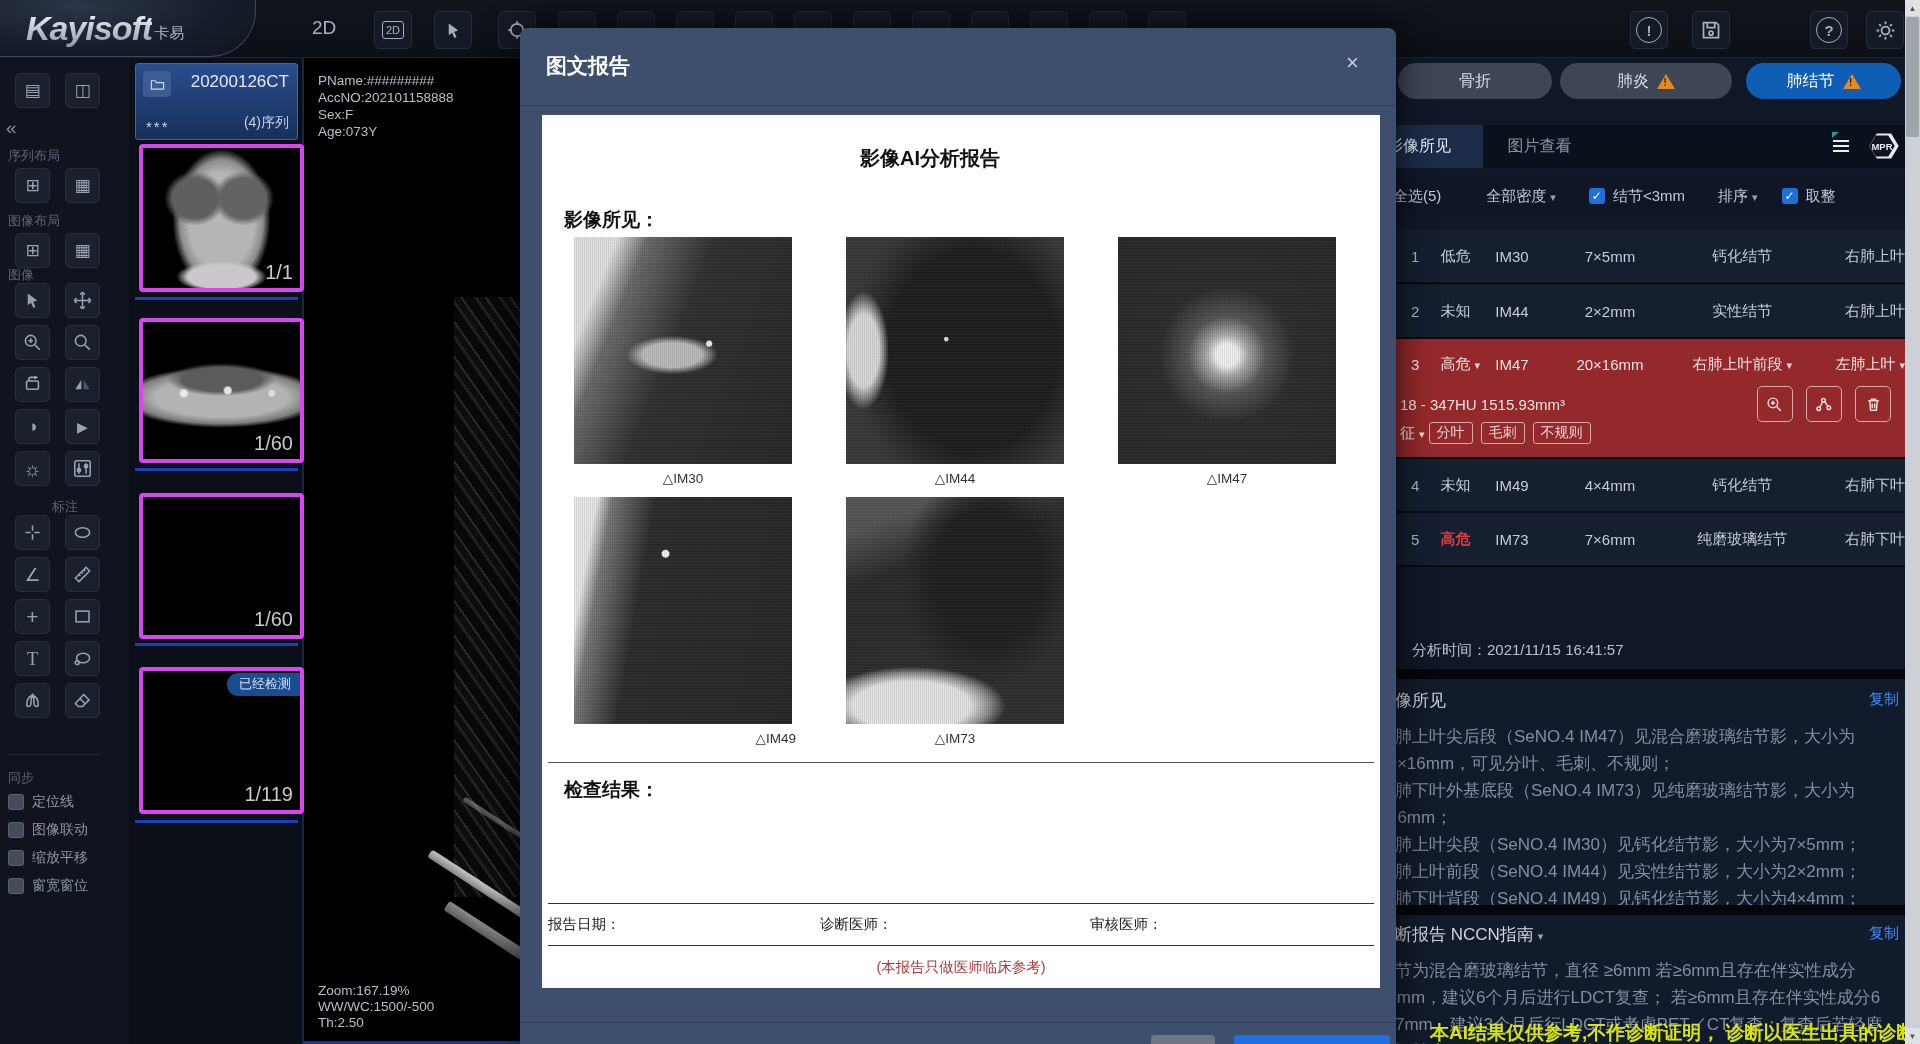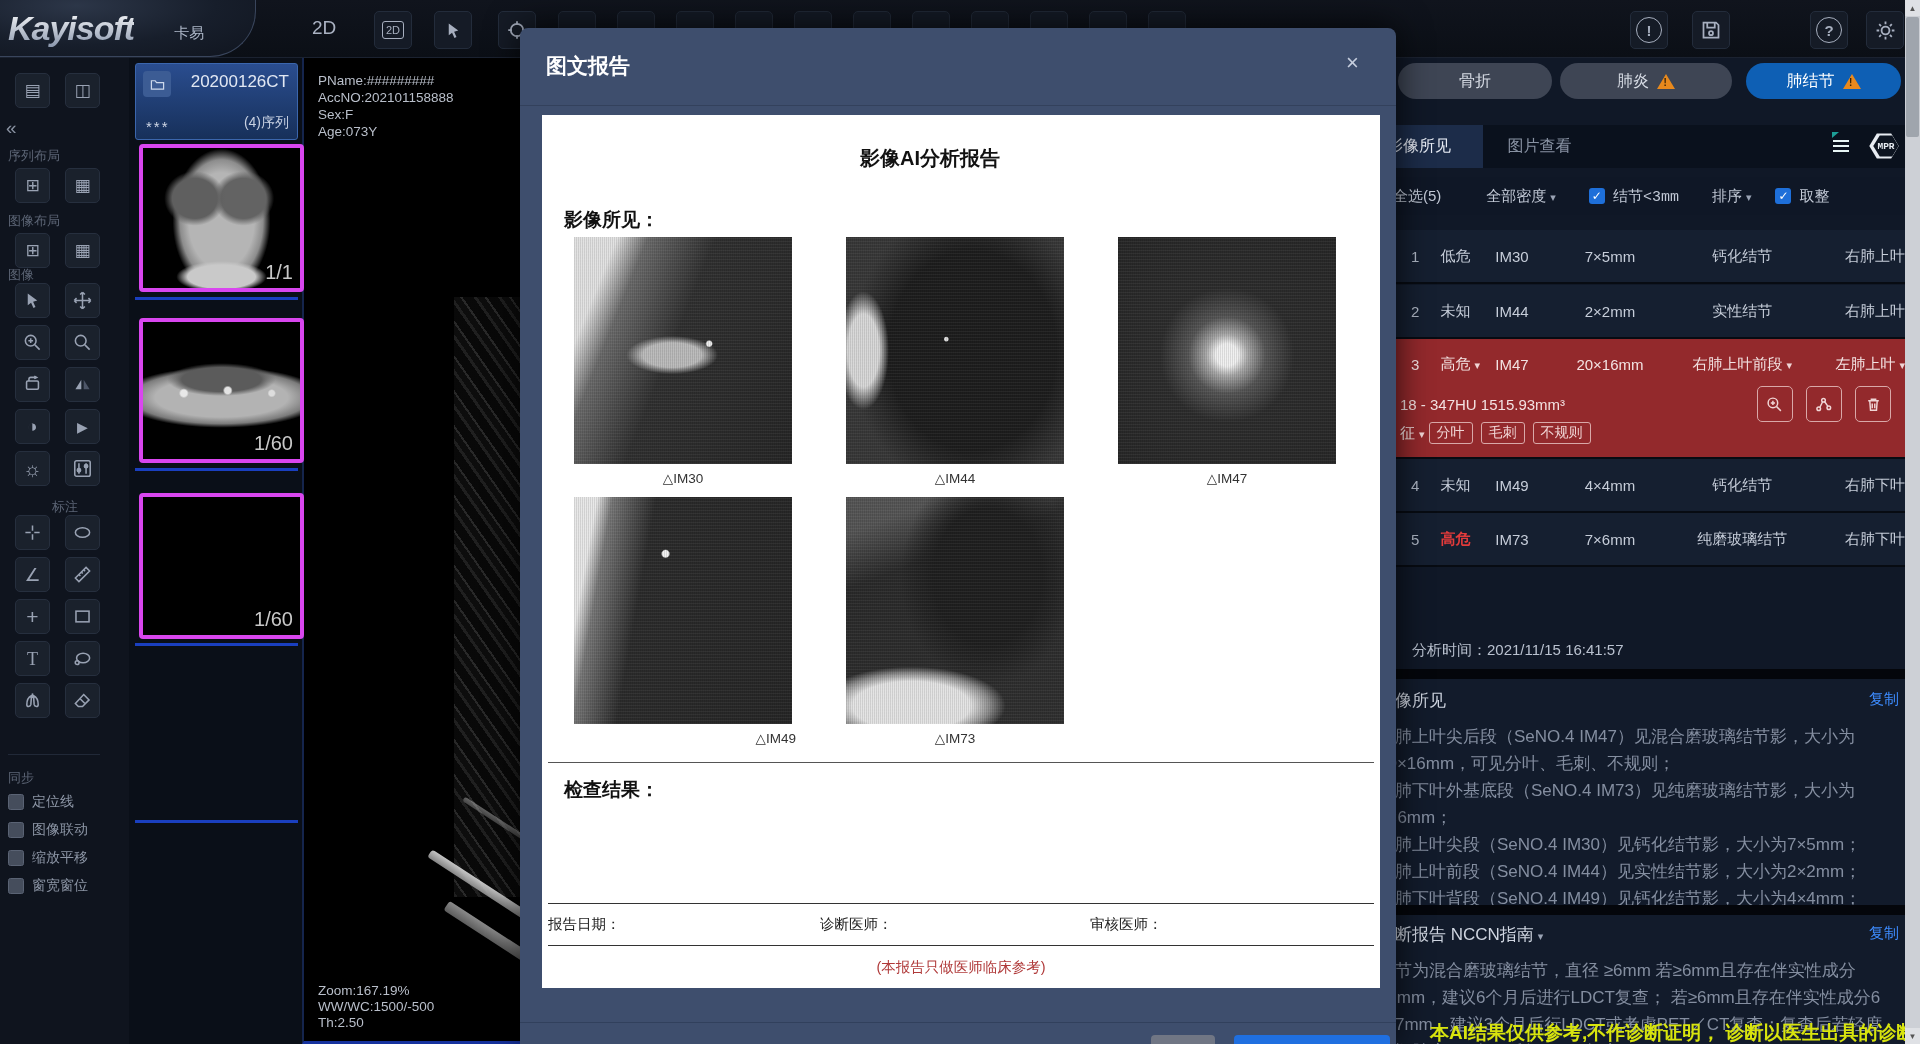--- a/index.html
+++ b/index.html
@@ -3,21 +3,21 @@
 <meta charset="utf-8">
 <style>
   html,body{margin:0;padding:0;background:#05070c;}
   #app{position:relative;width:1920px;height:1044px;overflow:hidden;background:#05070c;
        font-family:"Liberation Sans","DejaVu Sans",sans-serif;color:#c5ccd8;}
   .abs{position:absolute;}
   
   #topbar{left:0;top:0;width:1920px;height:57px;background:linear-gradient(#10141d,#0b0f16);border-bottom:1px solid #1b2230;z-index:3;}
   #logo{left:0;top:0;width:256px;height:57px;background:radial-gradient(ellipse at 30% 10%,#2c3648 0%,#171e2b 55%,#10151f 100%);
         border-bottom-right-radius:46px;border-right:1px solid #39455c;border-bottom:1px solid #39455c;
-        display:flex;align-items:center;padding-left:8px;box-sizing:border-box;gap:38px;}
+        display:flex;align-items:center;padding-left:26px;box-sizing:border-box;}
   #logo .main{font-size:34px;font-weight:bold;font-style:italic;letter-spacing:-1px;
         background:linear-gradient(#ffffff,#8794ab);-webkit-background-clip:text;background-clip:text;color:transparent;}
   #logo .sub{font-size:15px;color:#aeb8c9;margin-left:2px;margin-top:10px;}
   .tbtn{width:36px;height:36px;top:11px;background:#151b26;border:1px solid #232c3b;border-radius:5px;
         display:flex;align-items:center;justify-content:center;color:#a7afbf;}
   .tbtn svg{stroke:#a7afbf;fill:none;stroke-width:1.4;}
   #mode2d{left:312px;top:17px;font-size:19px;color:#aab2c2;}
   .circ{width:24px;height:24px;border:1.6px solid #a7afbf;border-radius:50%;display:flex;align-items:center;justify-content:center;font-size:15px;font-weight:bold;}
   .ghost{background:#141a25;border:1px solid #202836;border-radius:5px;width:36px;height:36px;top:11px;}
   
@@ -127,21 +127,21 @@
      linear-gradient(100deg,#e8e8e8 0 9%,#777 15%,#2b2b2b 32%,#262626 100%);}
   .ct-e{background:
      radial-gradient(ellipse 60% 24% at 30% 92%,#e4e4e4 0 45%,#8a8a8a 60%,transparent 72%),
      radial-gradient(ellipse 50% 60% at 65% 35%,#1f1f1f 0 50%,transparent 80%),
      linear-gradient(160deg,#555 0 12%,#2a2a2a 30%,#303030 100%);}
   .hr1{border-top:1px solid #555;} .hr2{border-top:1.5px solid #333;}
   #mred{width:838px;text-align:center;font-size:14.5px;color:#b03a3a;}
   .mbtn{height:34px;border-radius:4px;font-size:14px;color:#fff;display:flex;align-items:center;justify-content:center;}
   
   .hexa{width:30px;height:26px;background:#e8ecf2;clip-path:polygon(26% 2%,74% 2%,99% 50%,74% 98%,26% 98%,1% 50%);
-        display:flex;align-items:center;justify-content:flex-end;font-family:Liberation Mono, monospace;}
+        display:flex;align-items:center;justify-content:flex-start;}
   .hexa .in{width:26px;height:22px;background:#0d1420;clip-path:polygon(26% 2%,74% 2%,99% 50%,74% 98%,26% 98%,1% 50%);
         display:flex;align-items:center;justify-content:center;font-size:9.5px;font-weight:bold;color:#e8ecf2;}
   .chatic{width:26px;height:24px;background:#1d9e96;border-radius:6px;position:relative;}
   .chatic:before{content:"";position:absolute;left:5px;top:6px;width:16px;height:2px;background:#e7f5f4;box-shadow:0 5px 0 #e7f5f4,0 10px 0 #e7f5f4;}
   .chatic:after{content:"";position:absolute;left:4px;bottom:-4px;border-left:7px solid #1d9e96;border-bottom:6px solid transparent;}
 </style>
 </head>
 <body>
 
 <div id="app">
@@ -372,20 +372,25 @@
     <div class="thumb abs" style="top:261px;height:137px;">
       <div class="im-ct1"></div>
       <span class="cnt">1/60</span>
     </div>
     <div class="tsep abs" style="top:411px;"></div>
     <div class="thumb abs" style="top:436px;height:138px;">
       <div class="im-ct2"></div>
       <span class="cnt">1/60</span>
     </div>
     <div class="tsep abs" style="top:586px;"></div>
+    <div class="thumb abs" style="top:610px;height:139px;">
+      <div class="im-ct2"></div>
+      <span class="badge">已经检测</span>
+      <span class="cnt">1/119</span>
+    </div>
     <div class="tsep abs" style="top:763px;"></div>
   </div>
 
   <div id="viewer" class="abs">
     <div class="ovl abs" style="left:14px;top:15px;">
       <div>PName:#########</div>
       <div>AccNO:202101158888</div>
       <div>Sex:F</div>
       <div>Age:073Y</div>
     </div>
@@ -431,21 +436,21 @@
             <span class="in">MPR</span>
           </span>
       </div>
     </div>
 
     <div id="filterrow" class="abs">
       <span class="cbx" style="margin-left:14px;">✓</span>
       <span style="margin-left:8px;">全选(5)</span>
       <span style="margin-left:45px;"><span>全部密度</span><span class="caret">▾</span></span>
       <span class="cbx" style="margin-left:33px;">✓</span>
-      <span style="margin-left:8px;font-family:Liberation Mono, monospace;">结节&lt;3mm</span>
+      <span style="margin-left:8px;">结节&lt;3mm</span>
       <span style="margin-left:33px;"><span>排序</span><span class="caret">▾</span></span>
       <span class="cbx" style="margin-left:24px;">✓</span>
       <span style="margin-left:8px;">取整</span>
     </div>
 
     <div class="nrow abs" style="top:173px;">
       <span class="c-num">1</span>
       <span class="c-risk">低危</span>
       <span class="c-im">IM30</span>
       <span class="c-size">7×5mm</span>

